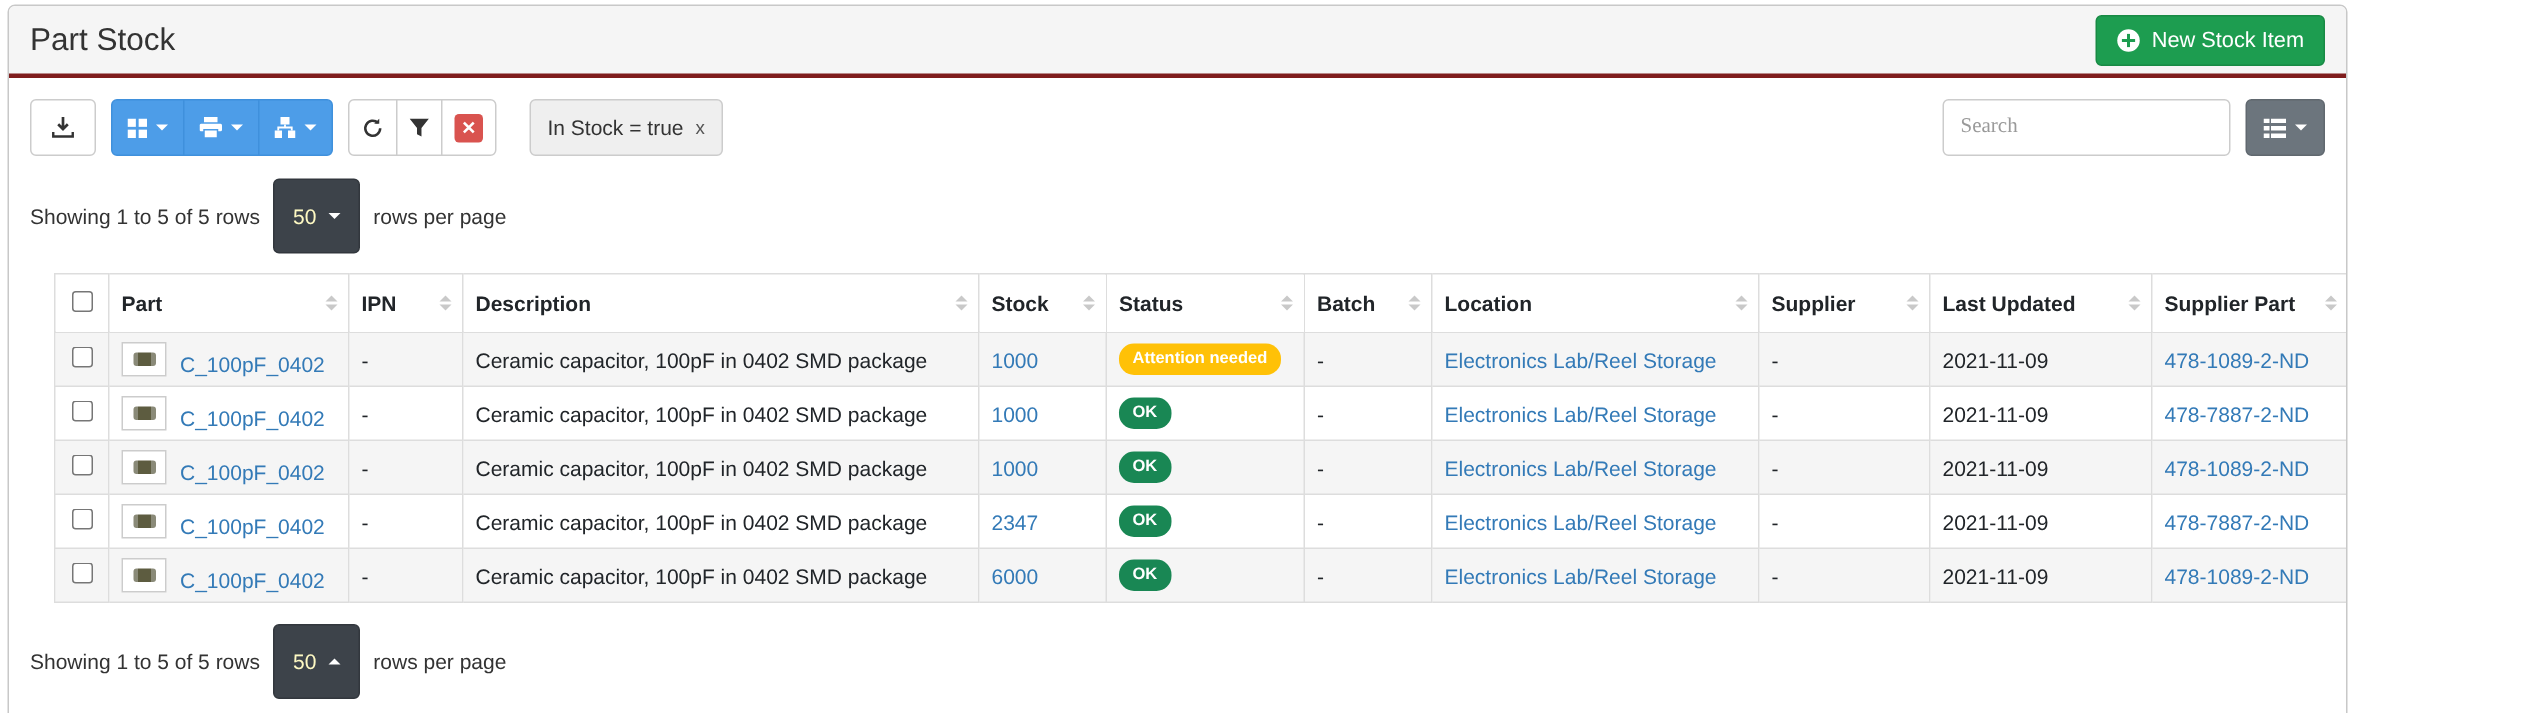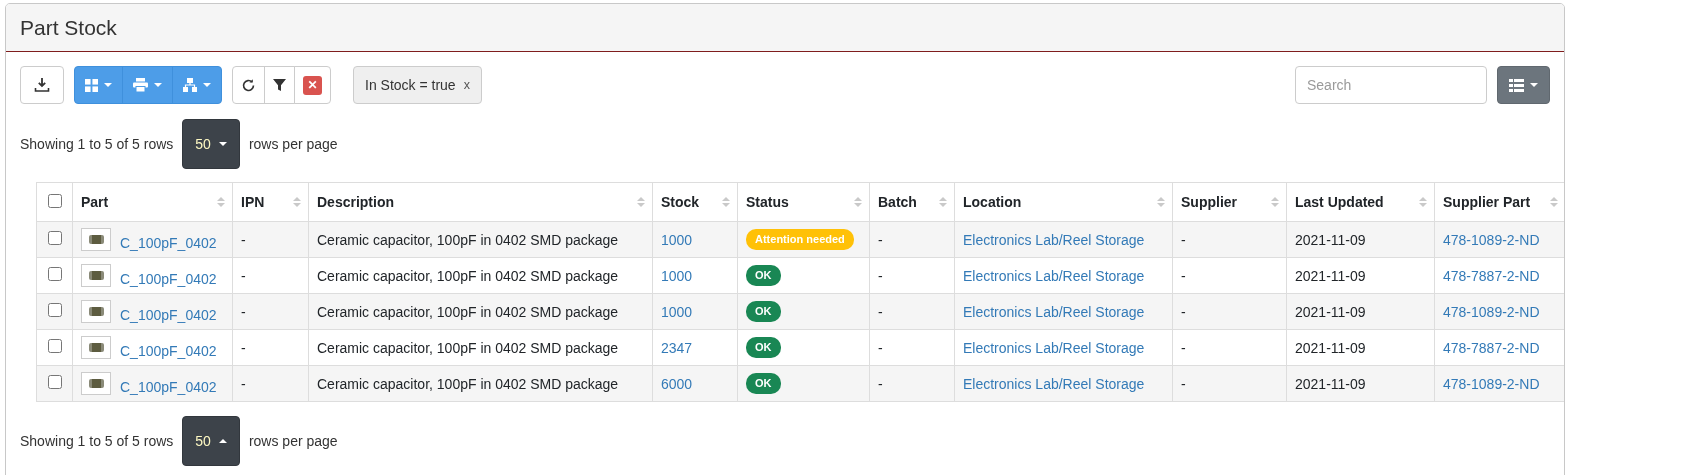--- a/index.html
+++ b/index.html
@@ -1,39 +1,39 @@
 <!DOCTYPE html>
 <html><head>
 <meta charset="utf-8">
 <style>
   *{box-sizing:border-box;margin:0;padding:0}
   html,body{width:1693px;height:475px;background:#fff;font-family:"Liberation Sans",sans-serif;font-size:14px;color:#212529;overflow:hidden}
   a{color:#337ab7;text-decoration:none;cursor:pointer}
   .panel{position:absolute;left:5px;top:3px;width:1560px;border:1px solid #c8c8c8;border-radius:5px;background:#fff;overflow:hidden}
-  .panel-header{display:flex;justify-content:space-between;align-items:center;background:#f5f5f5;border-bottom:1px solid #7f1d1d;padding:8px 14px;height:48px}
+  .panel-header{display:flex;justify-content:space-between;align-items:center;background:#f5f5f5;border-bottom:3px solid #7f1d1d;padding:8px 14px;height:48px}
   .page-title{font-size:21px;font-weight:500;color:#333}
   .btn{display:inline-flex;align-items:center;justify-content:center;border:1px solid #ccc;border-radius:4px;cursor:pointer;font-size:14px;background:#fff;height:38px}
   .btn-success{background:#1d9d50;border-color:#188a44;color:#fff;padding:0 13px;gap:7px;font-size:14.5px;height:34px}
   .btn-blue{background:#4d9de8;border-color:#3f90dc;color:#fff;padding:0 10px;gap:6px}
   .btn-gray{background:#6c757d;border-color:#60686f;color:#fff;padding:0 11px;gap:6px}
   .btn-sm{padding:0 8px}
   .btn-group{display:inline-flex;margin-right:10px}
   .btn-group .btn{border-radius:0;margin-left:-1px}
   .btn-group .btn:first-child{border-radius:4px 0 0 4px;margin-left:0}
   .btn-group .btn:last-child{border-radius:0 4px 4px 0}
   .caret-down{width:0;height:0;border-left:4px solid transparent;border-right:4px solid transparent;border-top:4px solid #fff}
   .caret-up{width:0;height:0;border-left:4px solid transparent;border-right:4px solid transparent;border-bottom:4px solid #fff}
   .toolbar{display:flex;justify-content:space-between;align-items:center;margin:14px 14px 0}
   .toolbar-left{display:flex;align-items:center}
   .toolbar-right{display:flex;align-items:center;gap:10px}
   .dl-btn{margin-right:10px;width:44px}
   .clear-ic{width:19px;height:19px;border-radius:3px;background:#d9534f;color:#fff;font-size:12px;font-weight:700;display:flex;align-items:center;justify-content:center;line-height:1}
   .filter-tag{display:inline-flex;align-items:center;height:38px;margin-left:12px;padding:0 11px;background:#efefef;border:1px solid #ccc;border-radius:4px;color:#333;gap:8px}
   .filter-x{color:#555;font-size:12.5px;cursor:pointer}
-  .search-input{width:192px;height:38px;border:1px solid #ccc;border-radius:4px;padding:16px 11px;font-size:14px;color:#3b82f6;font-family:Liberation Sans, sans-serif}
+  .search-input{width:192px;height:38px;border:1px solid #ccc;border-radius:4px;padding:16px 11px;font-size:14px;color:#3b82f6;font-family:Liberation Serif, serif}
   .search-input::placeholder{color:#9a9a9a}
   .pag-row{display:flex;align-items:center;gap:9px;margin:15px 14px 13px;color:#333}
   .pag-row.bottom{margin:14px 14px 16px}
   .btn-dark{background:#3d434a;border-color:#32373d;color:#fef9c3;padding:0 12px;gap:8px;height:50px;font-size:14px}
   table{width:calc(100% - 28px);margin:2px 30px 0;border-collapse:collapse;border:1px solid #ddd;table-layout:fixed}
   th,td{border:1px solid #ddd;padding:6px 8px;vertical-align:middle;text-align:left;overflow:hidden;white-space:nowrap}
   thead th{font-weight:700;background:#fff;position:relative;padding:11px 22px 11px 8px;cursor:pointer;color:#212529}
   th.check-col,td.check-col{width:36px;text-align:center;padding:6px 4px}
   thead th:nth-child(2){width:160px}
   thead th:nth-child(3){width:76px}
@@ -58,20 +58,30 @@
   .badge-ok{background:#198754}
   input[type=checkbox]{width:14px;height:14px;cursor:pointer}
 </style>
 </head>
 <body>
 
 <div class="panel">
 
   <div class="panel-header">
     <div class="page-title">Part Stock</div>
+    <button class="btn btn-success">
+      <span style="display:inline-flex">
+        <svg width="16" height="16" viewBox="0 0 16 16">
+            <circle cx="8" cy="8" r="7.5" fill="#fff"></circle>
+            <rect x="7" y="3.6" width="2" height="8.8" fill="#1d9d50"></rect>
+            <rect x="3.6" y="7" width="8.8" height="2" fill="#1d9d50"></rect>
+          </svg>
+      </span>
+      <span>New Stock Item</span>
+    </button>
   </div>
 
   <div class="toolbar">
     <div class="toolbar-left">
       <button class="btn dl-btn">
         <span style="display:inline-flex">
           <svg width="16" height="16" viewBox="0 0 16 16">
               <path d="M8 1v7.5M4.8 5.8 8 9l3.2-3.2" stroke="#333" stroke-width="1.8" fill="none"></path>
               <path d="M1.5 11v3h13v-3" stroke="#333" stroke-width="1.6" fill="none"></path>
             </svg>

